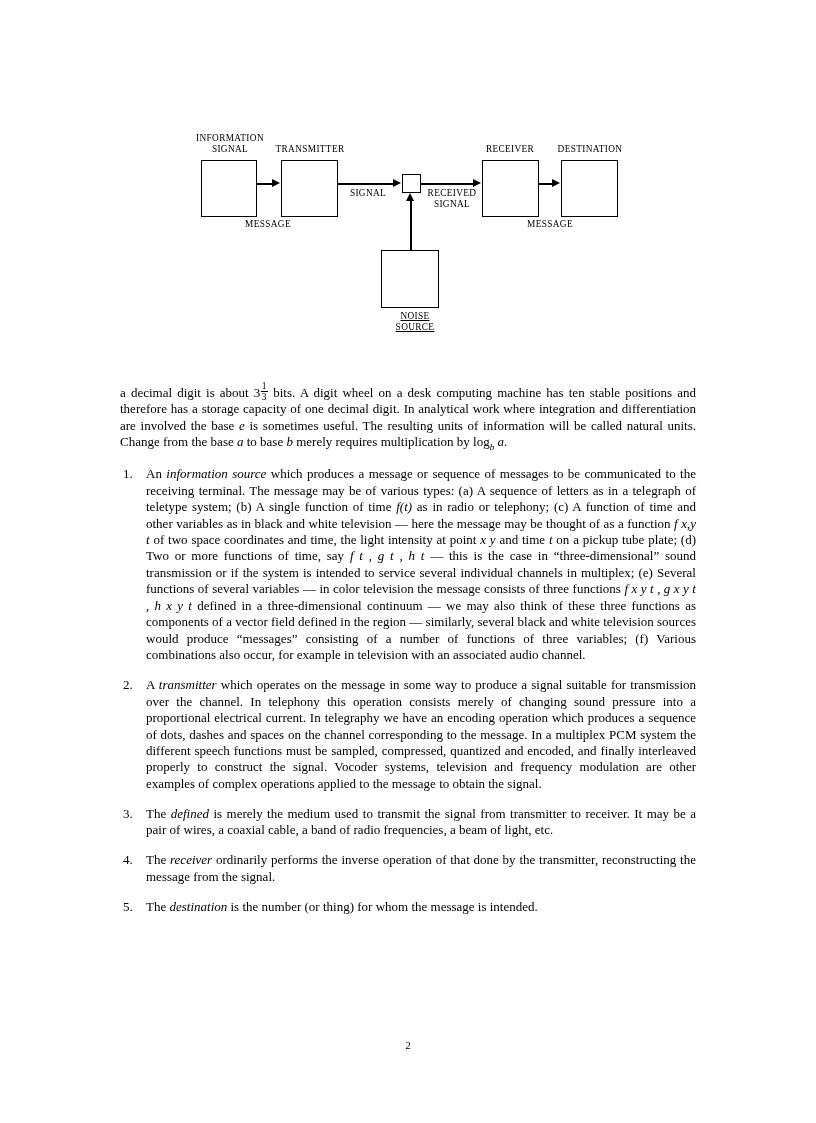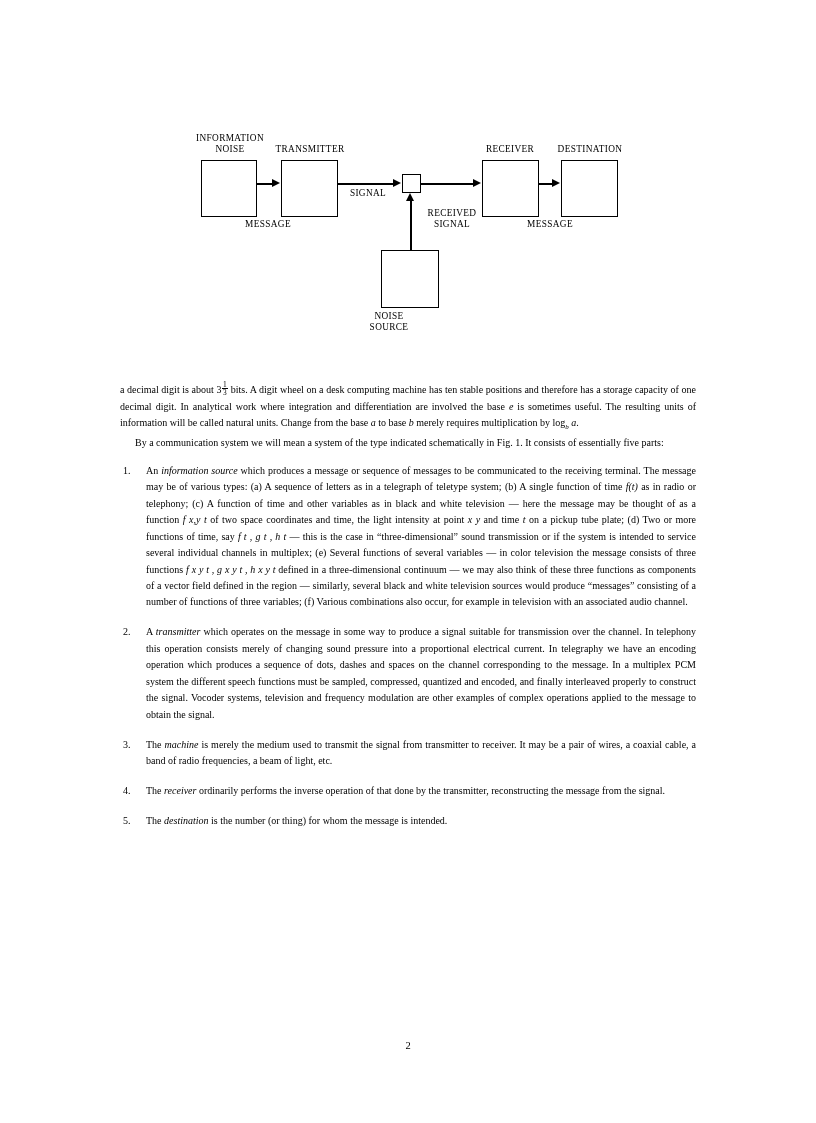--- a/index.html
+++ b/index.html
@@ -73,21 +73,21 @@
     font-size: 10.3px;
     color: #000;
   }
 
   
   .body {
     position: absolute;
     left: 120px;
     top: 381px;
     width: 576px;
-    font-size: 10px;
+    font-size: 13px;
     line-height: 16.45px;
     text-align: justify;
     text-justify: inter-word;
     color: #000;
   }
   .para {
     margin: 0 0 0 0;
     text-indent: 0;
   }
   .para.indent { text-indent: 15px; }
@@ -146,29 +146,29 @@
   }
 </style>
 </head>
 <body>
 
 <div class="page">
 
   <div class="figure">
 
     <div class="fig-label" style="left:191px; top:133px; width:78px;">INFORMATION
-NOISE</div>
+SIGNAL</div>
 
     <div class="fig-label" style="left:262px; top:144px; width:96px;">TRANSMITTER</div>
 
     <div class="fig-label" style="left:472px; top:144px; width:76px;">RECEIVER</div>
 
     <div class="fig-label" style="left:545px; top:144px; width:90px;">DESTINATION</div>
 
-    <div class="fig-label" style="left:360px; top:311px; width:58px;">NOISE
+    <div class="fig-label" style="left:386px; top:311px; width:58px;text-decoration:underline;">NOISE
 SOURCE</div>
 
     <div class="fig-box" style="left:201px; top:160px; width:56px; height:57px;"></div>
 
     <div class="fig-box" style="left:281px; top:160px; width:57px; height:57px;"></div>
 
     <div class="fig-box" style="left:402px; top:174px; width:19px; height:19px;"></div>
 
     <div class="fig-box" style="left:482px; top:160px; width:57px; height:57px;"></div>
 
@@ -188,40 +188,39 @@
     <div class="fig-line h" style="left:539px; top:183px; width:14px;"></div>
     <div class="arrow-r" style="left:552px; top:179.2px;"></div>
 
     <div class="fig-line v" style="left:410px; top:201px; width:1.5px; height:49px;"></div>
     <div class="arrow-u" style="left:406.3px; top:193px;"></div>
 
     <div class="fig-label" style="left:230px; top:219px; width:76px;">MESSAGE</div>
 
     <div class="fig-label" style="left:344px; top:188px; width:48px;">SIGNAL</div>
 
-    <div class="fig-label" style="left:422px; top:188px; width:60px;margin-top:20px;">RECEIVED
+    <div class="fig-label" style="left:422px; top:188px; width:60px;">RECEIVED
 SIGNAL</div>
 
     <div class="fig-label" style="left:512px; top:219px; width:76px;">MESSAGE</div>
 
   </div>
 
   <div class="body">
 
     <p class="para"><span>a decimal digit is about 3</span><span class="frac"><span class="n">1</span><span class="d">3</span></span><span> bits. A digit wheel on a desk computing machine has ten stable positions and therefore has a storage capacity of one decimal digit. In analytical work where integration and differentiation are involved the base </span><span class="mathvar">e</span><span> is sometimes useful. The resulting units of information will be called natural units. Change from the base </span><span class="mathvar">a</span><span> to base </span><span class="mathvar">b</span><span> merely requires multiplication by log</span><sub class="mathvar">b</sub><span> </span><span class="mathvar">a</span><span>.</span></p>
 
-    <p class="para indent">By a communication system we will mean a system of the type indicated schematically in Fig. 1. It consists of essentially five parts:</p>
 
     <ol class="parts">
 
       <li><span class="num">1.</span><span>An </span><i>information source</i><span> which produces a message or sequence of messages to be communicated to the receiving terminal. The message may be of various types: (a) A sequence of letters as in a telegraph of teletype system; (b) A single function of time </span><span class="mathvar">f(t)</span><span> as in radio or telephony; (c) A function of time and other variables as in black and white television — here the message may be thought of as a function </span><span class="mathvar">f  x,y  t</span><span>  of two space coordinates and time, the light intensity at point  </span><span class="mathvar">x  y</span><span>  and time </span><span class="mathvar">t</span><span> on a pickup tube plate; (d) Two or more functions of time, say </span><span class="mathvar">f  t  , g  t  , h  t</span><span>  — this is the case in “three-dimensional” sound transmission or if the system is intended to service several individual channels in multiplex; (e) Several functions of several variables — in color television the message consists of three functions </span><span class="mathvar">f  x  y  t  , g  x  y  t  , h  x  y  t</span><span>  defined in a three-dimensional continuum — we may also think of these three functions as components of a vector field defined in the region — similarly, several black and white television sources would produce “messages” consisting of a number of functions of three variables; (f) Various combinations also occur, for example in television with an associated audio channel.</span></li>
 
       <li><span class="num">2.</span><span>A </span><i>transmitter</i><span> which operates on the message in some way to produce a signal suitable for transmission over the channel. In telephony this operation consists merely of changing sound pressure into a proportional electrical current. In telegraphy we have an encoding operation which produces a sequence of dots, dashes and spaces on the channel corresponding to the message. In a multiplex PCM system the different speech functions must be sampled, compressed, quantized and encoded, and finally interleaved properly to construct the signal. Vocoder systems, television and frequency modulation are other examples of complex operations applied to the message to obtain the signal.</span></li>
 
-      <li><span class="num">3.</span><span>The </span><i>machine</i><span> is merely the medium used to transmit the signal from transmitter to receiver. It may be a pair of wires, a coaxial cable, a band of radio frequencies, a beam of light, etc.</span></li>
+      <li><span class="num">3.</span><span>The </span><i>defined</i><span> is merely the medium used to transmit the signal from transmitter to receiver. It may be a pair of wires, a coaxial cable, a band of radio frequencies, a beam of light, etc.</span></li>
 
       <li><span class="num">4.</span><span>The </span><i>receiver</i><span> ordinarily performs the inverse operation of that done by the transmitter, reconstructing the message from the signal.</span></li>
 
       <li><span class="num">5.</span><span>The </span><i>destination</i><span> is the number (or thing) for whom the message is intended.</span></li>
     </ol>
 
   </div>
 
   <div class="pagenum">2</div>
 </div>

